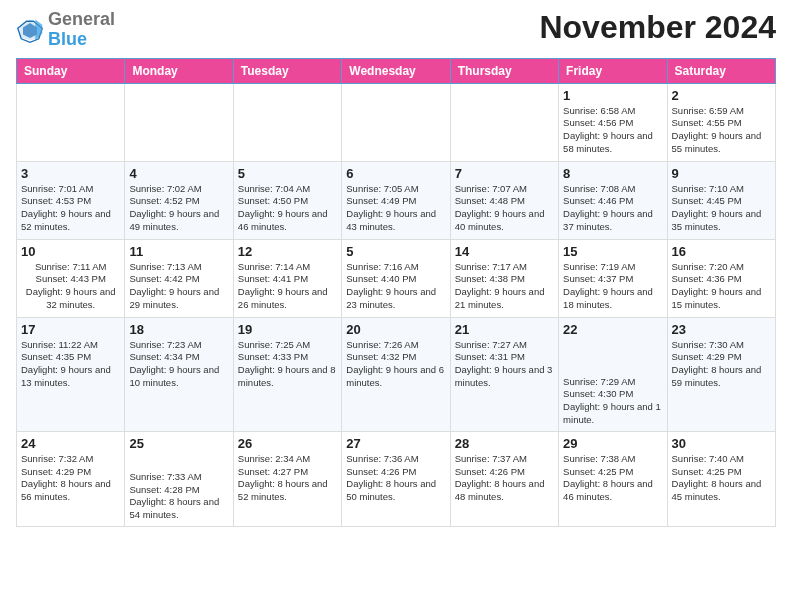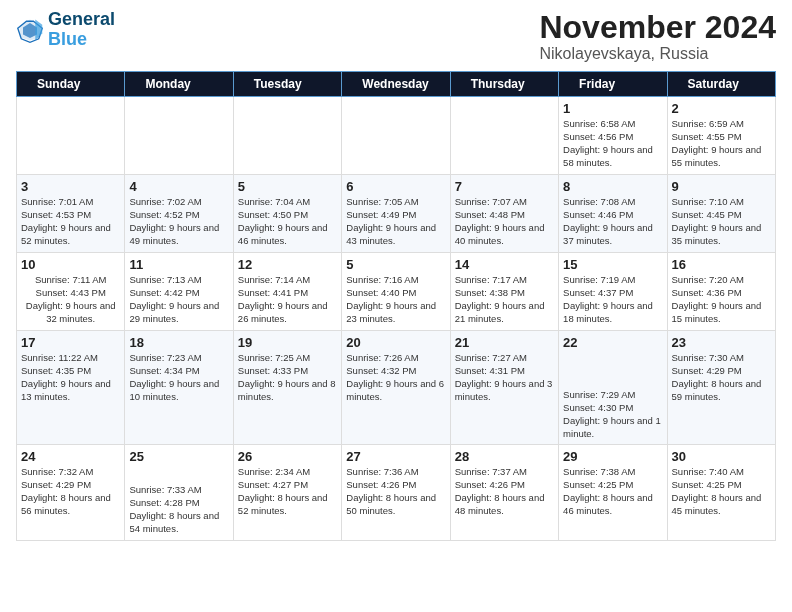--- a/index.html
+++ b/index.html
@@ -41,25 +41,25 @@
     .subtitle {
       font-size: 16px;
       color: #555;
     }
     table {
       width: 100%;
       border-collapse: collapse;
       table-layout: fixed;
     }
     thead th {
-      background: #0f172a;
+      background: #ec4899;
       color: #fff;
       font-size: 12px;
       font-weight: bold;
-      padding: 5px 20px;
+      padding: 5px 7px;
       text-align: left;
       border: 1px solid #5a9ad0;
     }
     tbody td {
       vertical-align: top;
       padding: 4px 4px 4px 4px;
       border: 1px solid #ddd;
       font-size: 10px;
       color: #333;
       height: 78px;
@@ -94,27 +94,26 @@
   <div class="header-row">
     <div class="logo">
       <svg class="logo-icon" viewBox="0 0 32 32">
         <rect x="0" y="0" width="32" height="32" fill="none"></rect>
         <polygon points="16,4 28,12 28,24 16,28 4,24 4,12" fill="#1a6fbb" opacity="0.15"></polygon>
         <polygon points="20,6 30,14 26,26 16,30 6,26 2,14 12,6" fill="none" stroke="#1a6fbb" stroke-width="1.5"></polygon>
         <polygon points="16,8 24,13 24,21 16,25 8,21 8,13" fill="#1a6fbb" opacity="0.7"></polygon>
         <polygon points="22,4 30,10 30,20 22,28" fill="#3a9edf" opacity="0.7"></polygon>
       </svg>
       <div>
-        <div style="font-size:18px;font-weight:bold;line-height:1.1;"><span style="color:#0c4a6e;">General</span></div>
+        <div style="font-size:18px;font-weight:bold;line-height:1.1;"><span style="color:#737373;">General</span></div>
         <div style="font-size:18px;font-weight:bold;line-height:1.1;color:#3a9edf;">Blue</div>
       </div>
     </div>
     <div class="title-block">
       <div class="month-title">November 2024</div>
-      <div class="subtitle">Nikolayevskaya, Russia</div>
     </div>
   </div>
 
   <table>
     <thead>
       <tr>
       <th>Sunday</th>
           <th>Monday</th>
           <th>Tuesday</th>
           <th>Wednesday</th>

